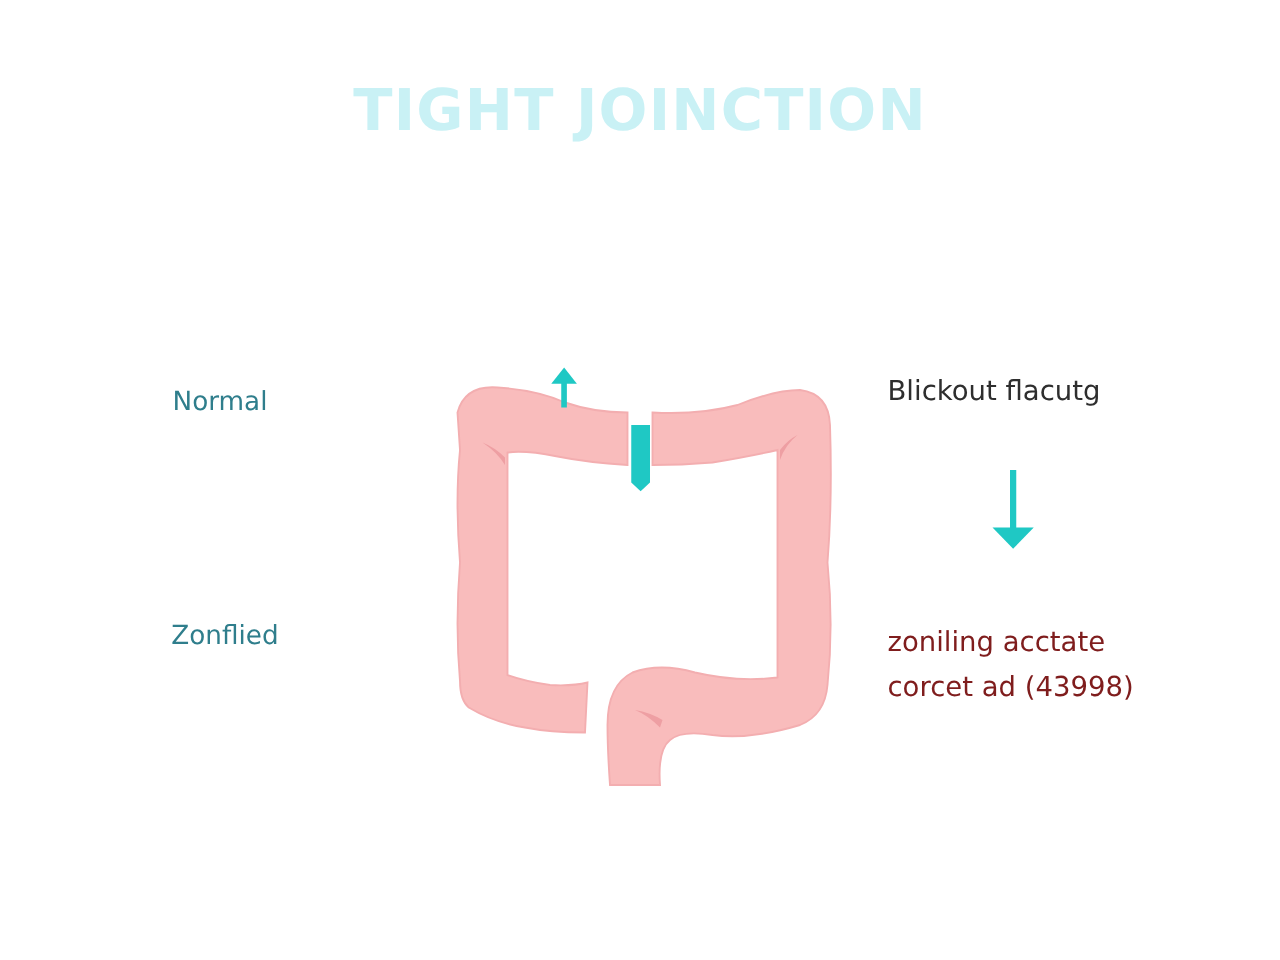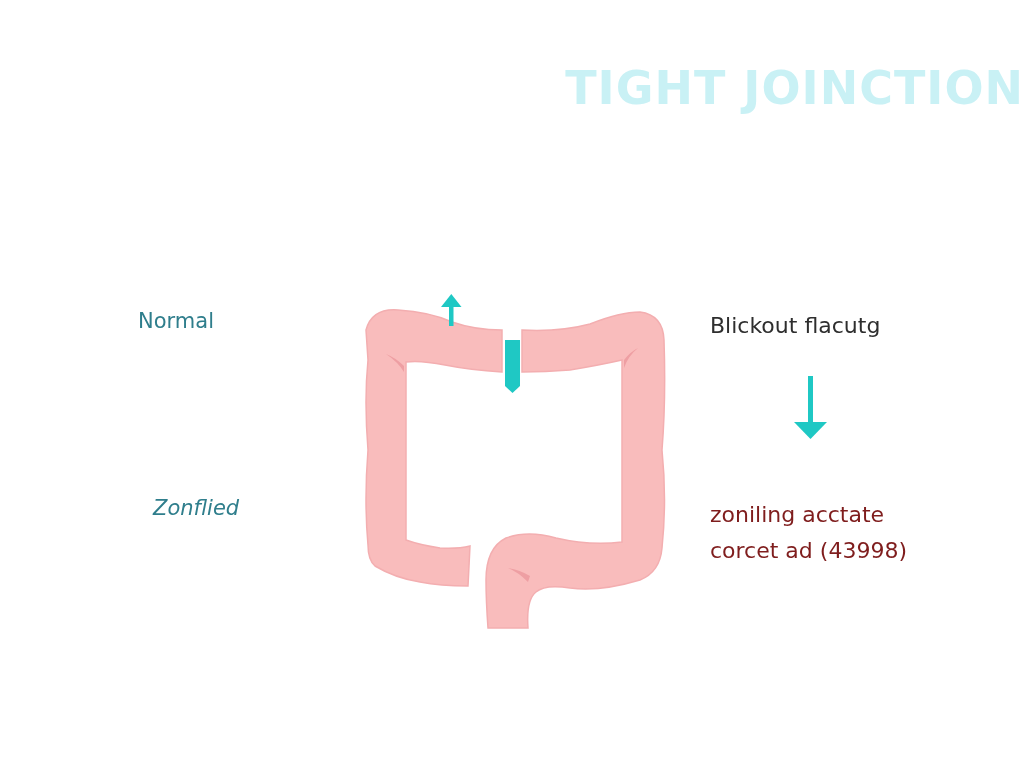--- a/index.html
+++ b/index.html
@@ -14,21 +14,21 @@
       position: relative;
       width: 1024px;
       height: 768px;
       background: #ffffff;
     }
     .title {
       position: absolute;
       left: 0;
       top: 58px;
       width: 1024px;
-      text-align: right;
+      text-align: center;
       font-family: "DejaVu Sans", sans-serif;
       font-size: 46px;
       font-weight: bold;
       letter-spacing: 1px;
       color: #c9f1f5;
       line-height: 60px;
     }
     .label {
       position: absolute;
       font-family: "DejaVu Sans", sans-serif;
@@ -60,25 +60,25 @@
 <body>
 
 <div class="stage">
 
   <div class="title">TIGHT JOINCTION</div>
 
   <div class="label left" style="left:138px; top:300px;">
     <span>Normal</span>
   </div>
 
-  <div class="label left" style="left:153px; top:487px;font-style:italic;">
+  <div class="label left" style="left:137px; top:487px;">
     <span>Zonflied</span>
   </div>
 
-  <div class="label right" style="left:710px; top:299px;margin-top:12px;">
+  <div class="label right" style="left:710px; top:299px;">
     <span>Blickout flacutg</span>
   </div>
 
   <div class="label right-bottom" style="left:710px; top:497px;">
     <span>zoniling acctate</span>
     <span>corcet ad (43998)</span>
   </div>
 
   <svg class="diagram" width="1024" height="768" viewBox="0 0 1024 768" xmlns="http://www.w3.org/2000/svg">
 

